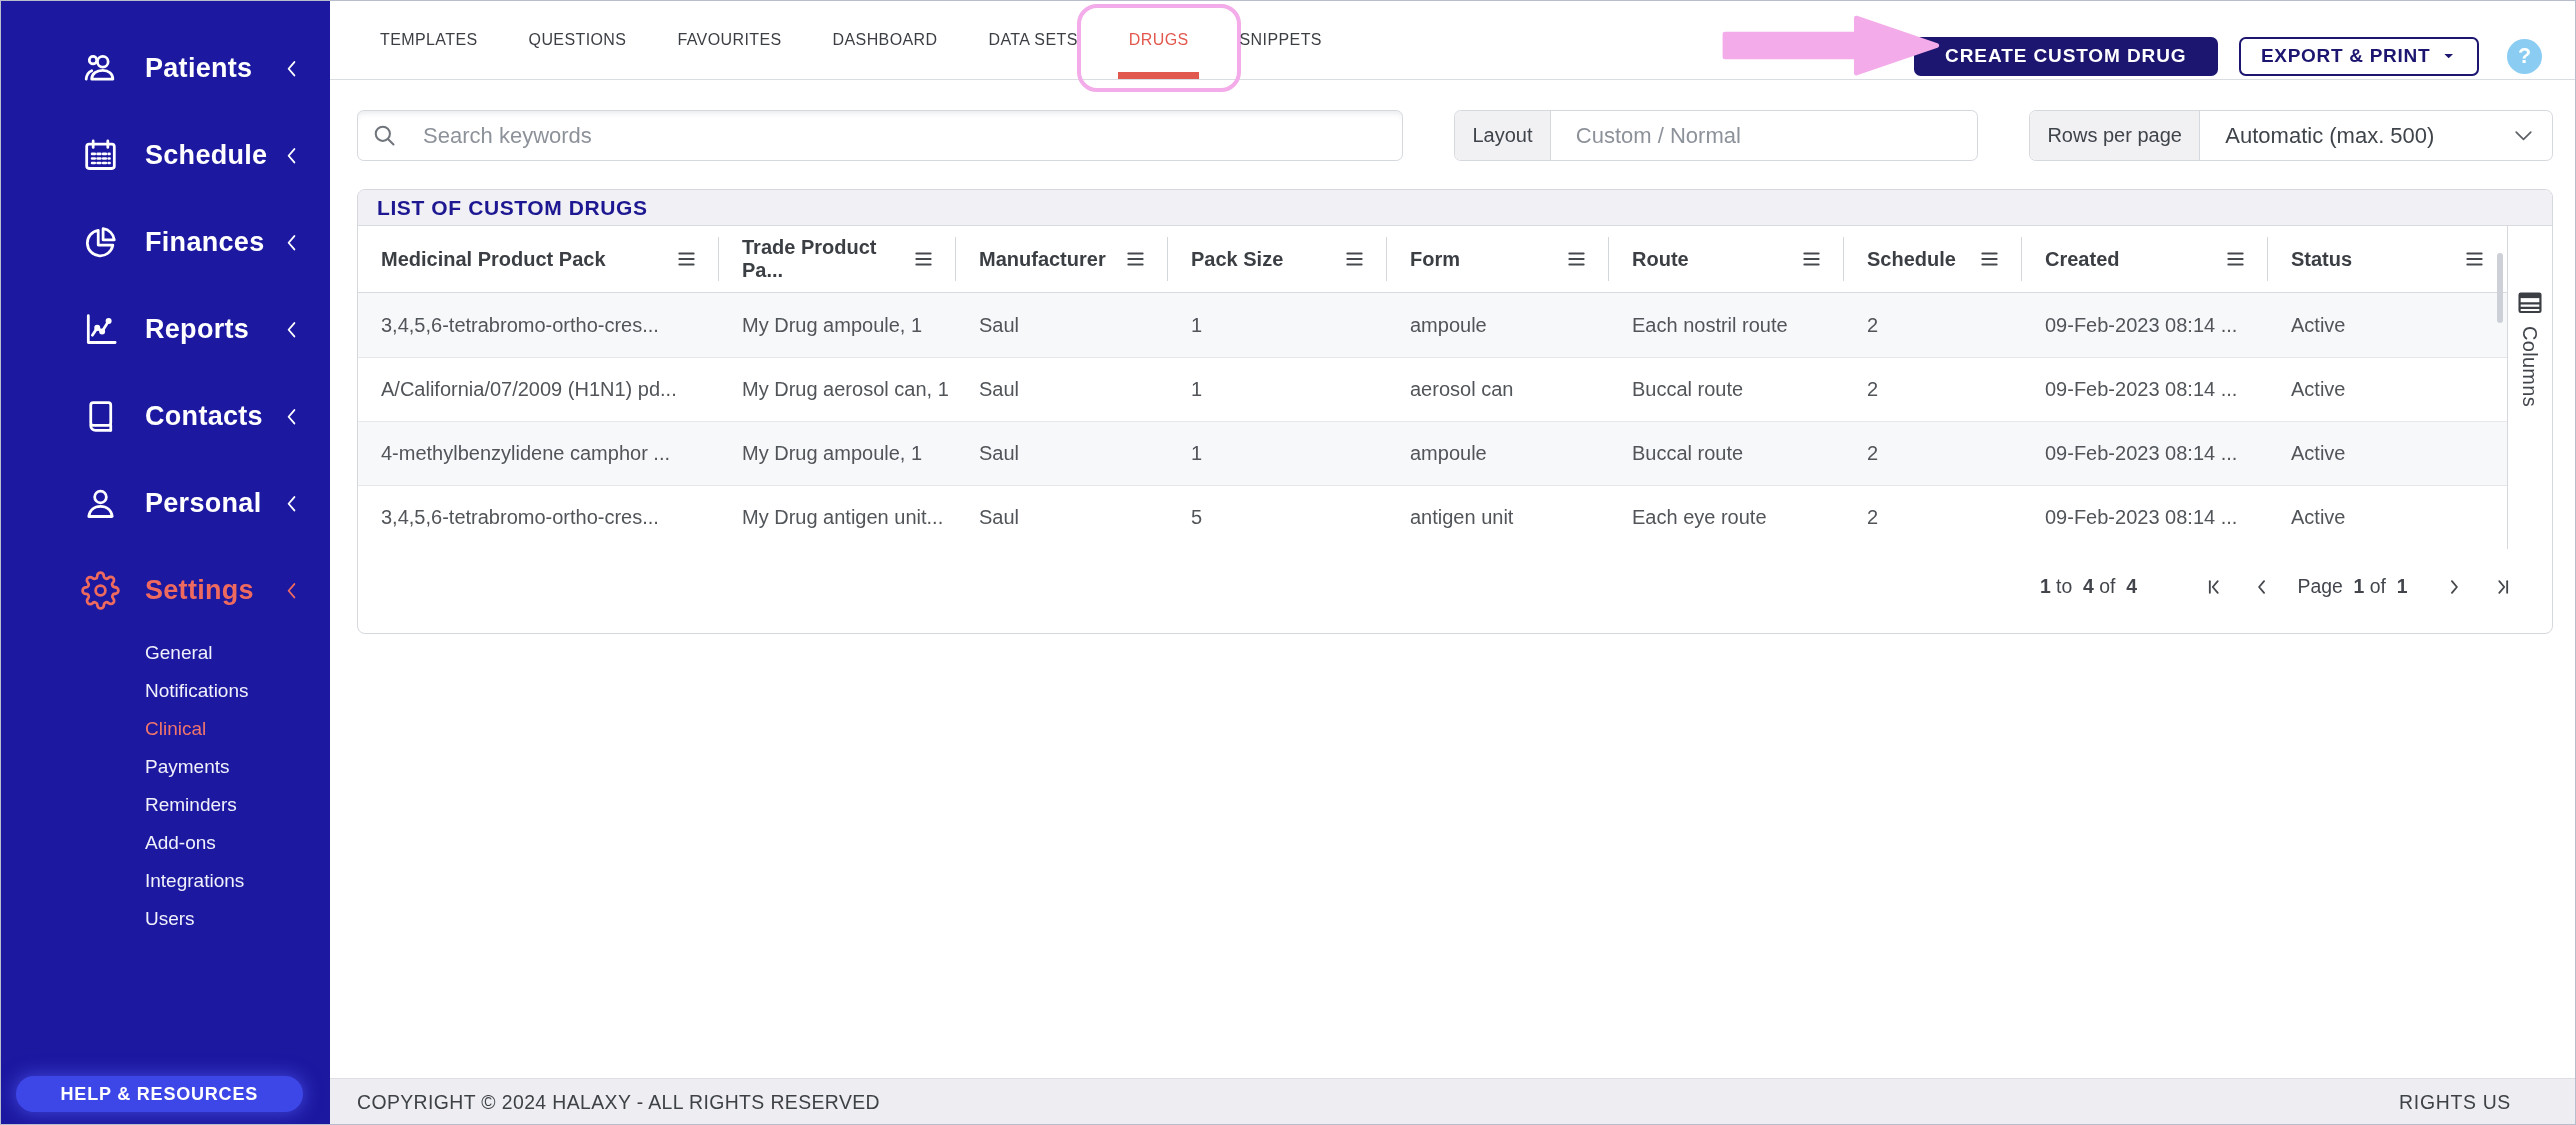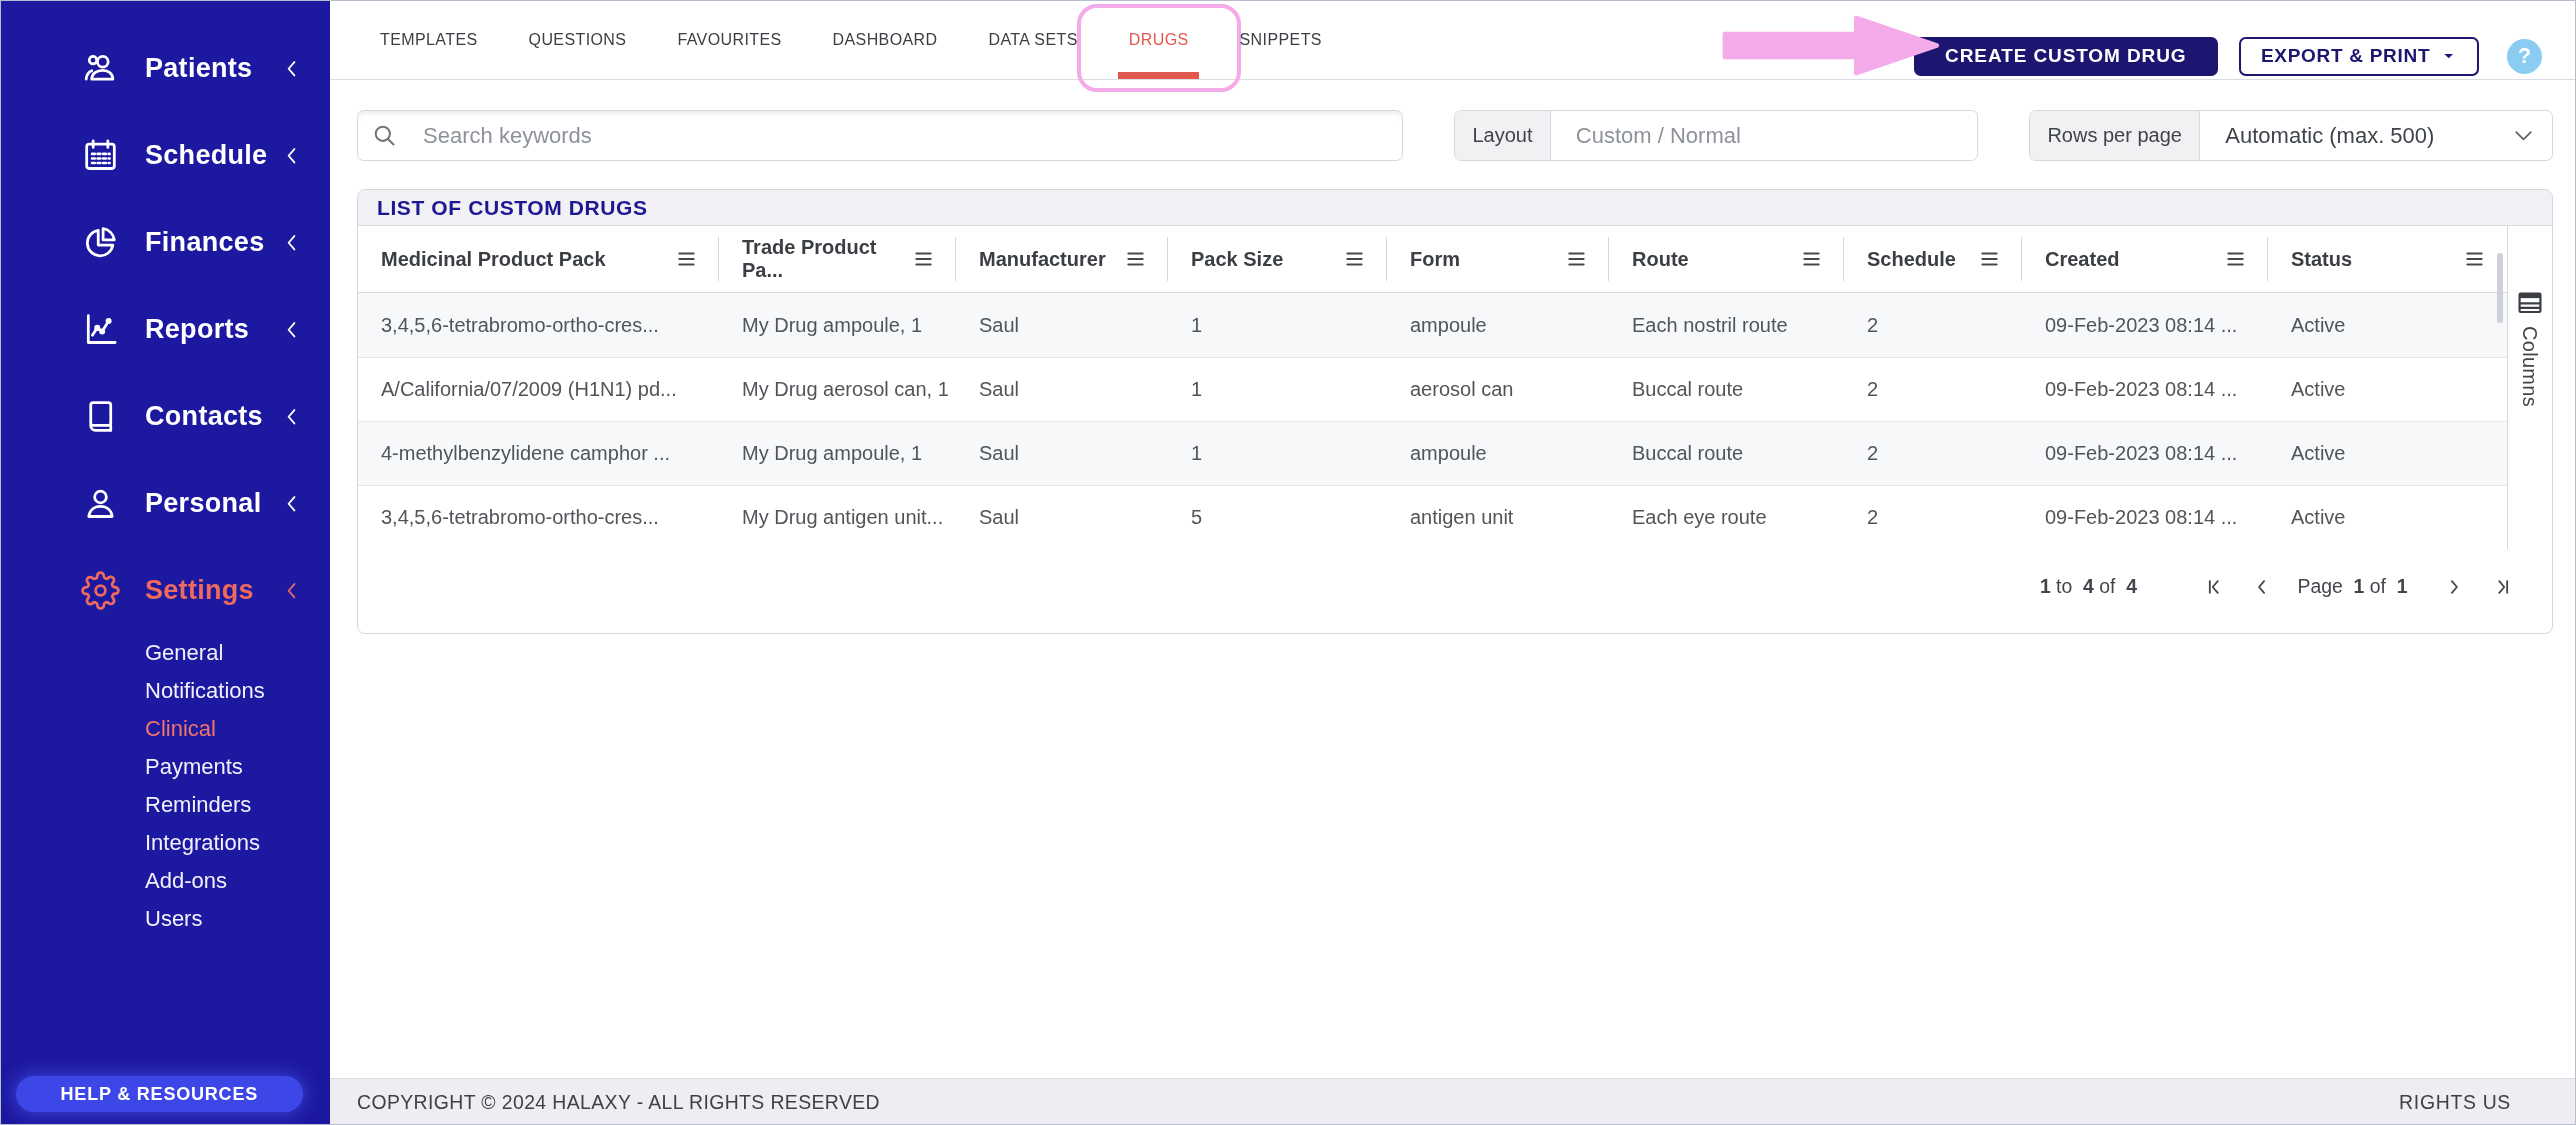--- a/index.html
+++ b/index.html
@@ -12,21 +12,21 @@
   .sidebar { position:absolute; left:0; top:0; width:329px; height:100%; background:#1c18a0; }
   .nav-main { padding-top:24px;margin-left:48px; }
   .nav-item { position:relative; height:87px; display:flex; align-items:center; color:#ffffff; cursor:pointer; }
   .nav-item .nav-icon { margin-left:32px; width:39px; height:39px; display:flex; align-items:center; justify-content:center; }
   .nav-item .nav-icon svg { width:39px; height:39px; stroke:currentColor; fill:none; stroke-width:1.7; stroke-linecap:round; stroke-linejoin:round; }
   .nav-item .nav-label { margin-left:25px; font-size:27px; font-weight:600; letter-spacing:0.3px; }
   .nav-item .nav-chevron { position:absolute; right:27px; display:flex; }
   .nav-item .nav-chevron svg { width:23px; height:25.5px; stroke:currentColor; fill:none; stroke-width:1.9; stroke-linecap:round; stroke-linejoin:round; }
   .nav-item.accent { color:#ee6a5e; }
   .subnav { }
-  .subnav-item { height:38px; display:flex; align-items:center; padding-left:96px; color:#f1f1fb; font-size:22px; cursor:pointer; }
+  .subnav-item { height:38px; display:flex; align-items:center; padding-left:96px; color:#f1f1fb; font-size:19px; cursor:pointer; }
   .subnav-item.accent { color:#f0756a; }
   .help-btn { position:absolute; left:14.8px; bottom:12px; width:287px; height:36px; border:none; border-radius:18px;
               background:#3d47e8; color:#fff; font-family:inherit; font-size:18px; font-weight:bold; letter-spacing:0.8px;
               box-shadow:0 0 17.4px 2px rgba(90,100,255,.55); cursor:pointer; }
 
   
   .main { position:absolute; left:329px; top:0; right:0; bottom:0; background:#fff; }
 
   
   .topbar { position:absolute; left:0; top:0; width:100%; height:79px; border-bottom:1.3px solid #d9dce1; background:#fff; z-index:5; }
@@ -220,22 +220,22 @@
             </svg>
           </span>
       </div>
 
       <div class="subnav">
         <div class="subnav-item">General</div>
         <div class="subnav-item">Notifications</div>
         <div class="subnav-item accent">Clinical</div>
         <div class="subnav-item">Payments</div>
         <div class="subnav-item">Reminders</div>
+        <div class="subnav-item">Add-ons</div>
         <div class="subnav-item">Integrations</div>
-        <div class="subnav-item">Add-ons</div>
         <div class="subnav-item">Users</div>
       </div>
     </nav>
 
     <button class="help-btn">HELP &amp; RESOURCES</button>
   </aside>
 
   <main class="main">
 
     <header class="topbar">

